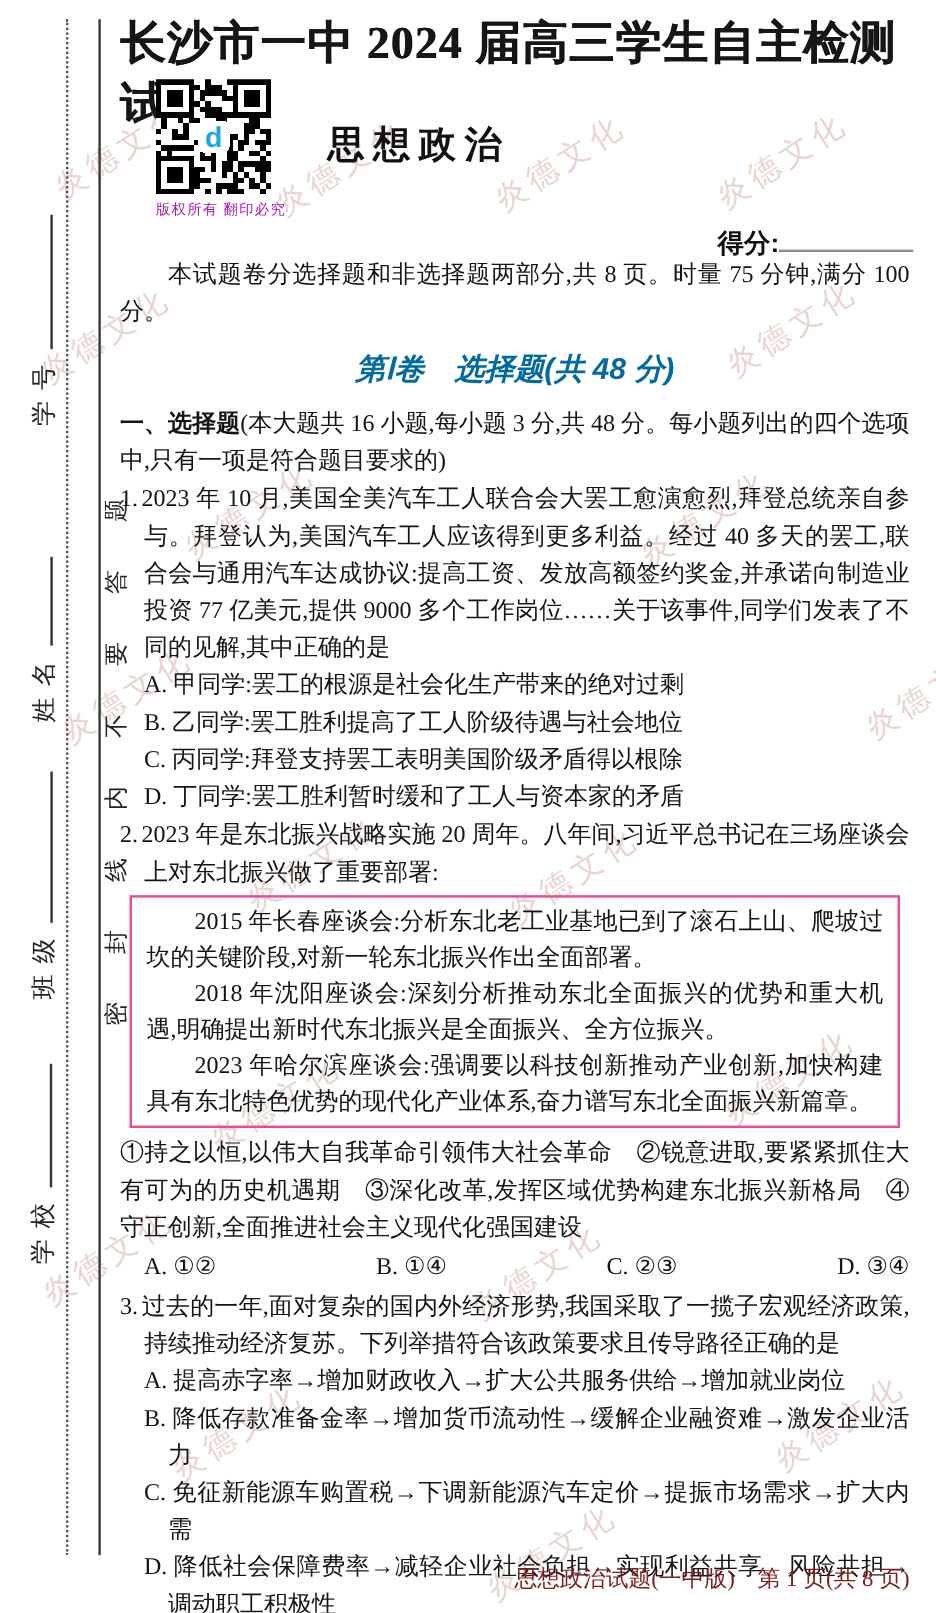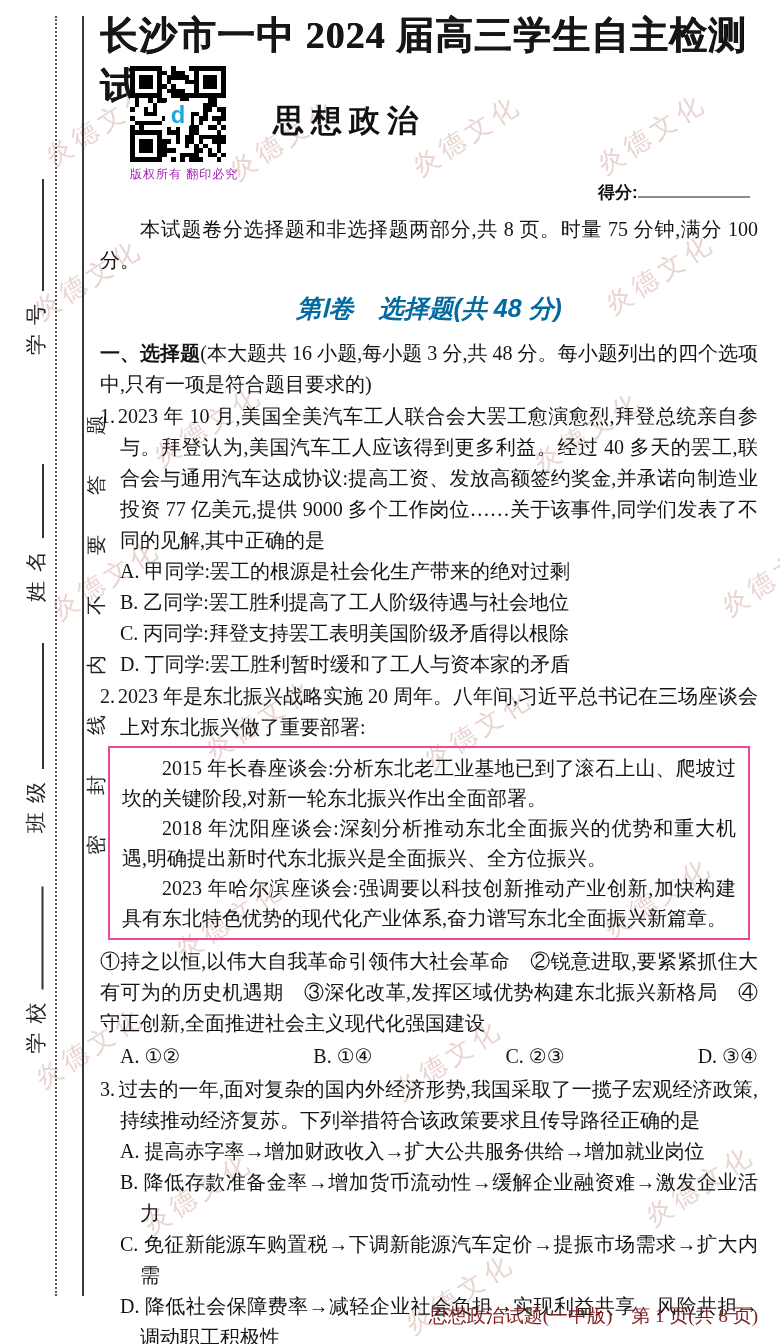--- a/index.html
+++ b/index.html
@@ -28,21 +28,21 @@
   
   .callig{position:absolute;left:100px;top:10px;width:660px;text-align:left;
       font-size:38px;font-weight:bold;letter-spacing:1px;z-index:2;
       font-family:"Liberation Serif", serif;text-shadow:.6px 0 0 #000;}
   .qr-wrap{position:absolute;left:130px;top:66px;width:96px;z-index:2;}
   .qr-wrap svg{display:block;}
   .qr-caption{margin-top:4px;font-size:12px;color:#a21caf;letter-spacing:1px;white-space:nowrap;
       font-family:"Liberation Sans", sans-serif;}
   .subject{position:absolute;left:273px;top:100px;font-size:31px;font-weight:bold;
       letter-spacing:7px;z-index:2;font-family:"Liberation Sans", sans-serif;color:#111;}
-  .score{position:absolute;left:598px;top:178px;z-index:2;font-size:17px;font-weight:bold;
+  .score{position:absolute;left:598px;top:188px;z-index:2;font-size:22px;font-weight:bold;
       font-family:"Liberation Sans", sans-serif;color:#111;}
   .score .blank{display:inline-block;width:112px;height:18px;border-bottom:2px solid #8d8d8d;
       vertical-align:baseline;}
 
   
   .content{position:absolute;left:100px;top:214px;width:658px;z-index:2;
       font-size:20px;line-height:31px;text-align:justify;color:#141414;}
   .content p{margin:0;}
   .intro{text-indent:2em;}
   .part-head{text-align:center;font-size:25px;line-height:36px;font-weight:bold;

